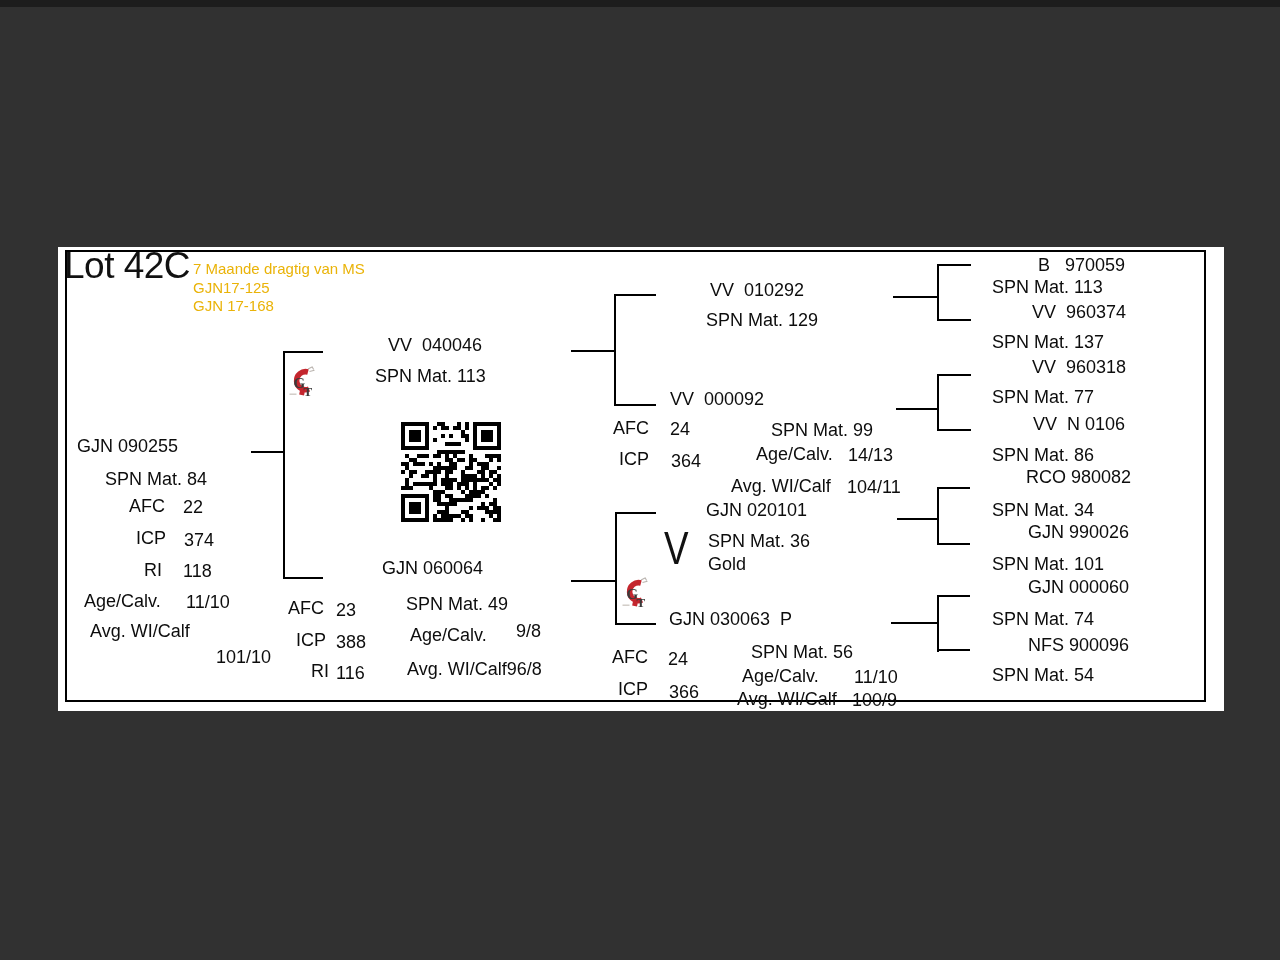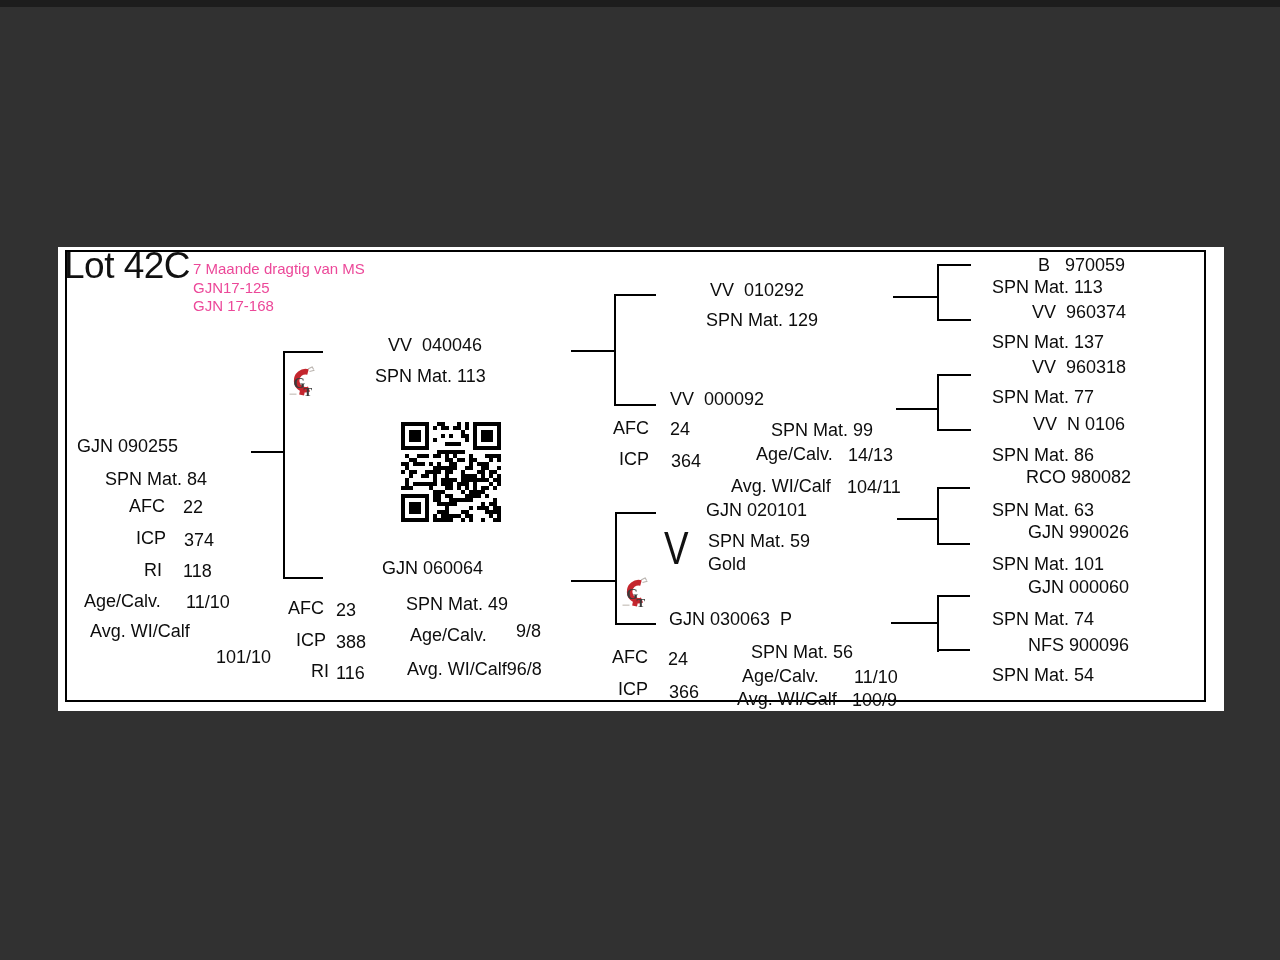--- a/index.html
+++ b/index.html
@@ -3,21 +3,21 @@
 <meta charset="utf-8">
 <style>
   html,body{margin:0;padding:0;background:#313131;width:1280px;height:960px;overflow:hidden;}
   .stage{position:absolute;left:0;top:0;width:1120px;height:960px;background:#313131;
          font-family:"Liberation Sans","DejaVu Sans",sans-serif;}
   .topstrip{position:absolute;left:0;top:0;width:1280px;height:7px;background:#1d1d1d;}
   .page{position:absolute;left:58px;top:247px;width:1166px;height:464px;background:#ffffff;}
   .frame{position:absolute;left:65px;top:250px;width:1141px;height:452px;border:2px solid #000;box-sizing:border-box;}
   .t{position:absolute;font-size:18px;line-height:1.1;color:#0d0d0d;white-space:pre;}
   .lot{font-size:37px;letter-spacing:-0.5px;color:#111;}
-  .sub{font-size:15px;color:#ec4899;}
+  .sub{font-size:15px;color:#eab308;}
   .bigv{font-size:46px;transform:scaleX(.8);transform-origin:0 0;color:#111;}
   .line{position:absolute;background:#000;}
   .qr{position:absolute;left:401px;top:422px;width:100px;height:100px;}
   .gtlogo{position:absolute;width:30px;height:34px;}
 </style>
 </head>
 <body>
 
 <div class="stage">
   <div class="topstrip"></div>
@@ -67,21 +67,21 @@
   <span class="t" style="left:619px;top:450px">ICP</span>
   <span class="t" style="left:671px;top:452px">364</span>
   <span class="t" style="left:771px;top:421px">SPN Mat. 99</span>
   <span class="t" style="left:756px;top:445px">Age/Calv.</span>
   <span class="t" style="left:848px;top:446px">14/13</span>
   <span class="t" style="left:731px;top:477px">Avg. WI/Calf</span>
   <span class="t" style="left:847px;top:478px">104/11</span>
 
   <span class="t bigv" style="left:664px;top:523px">V</span>
   <span class="t" style="left:706px;top:501px">GJN 020101</span>
-  <span class="t" style="left:708px;top:532px">SPN Mat. 59</span>
+  <span class="t" style="left:708px;top:532px">SPN Mat. 36</span>
   <span class="t" style="left:708px;top:555px">Gold</span>
 
   <span class="t" style="left:669px;top:610px">GJN 030063  P</span>
   <span class="t" style="left:612px;top:648px">AFC</span>
   <span class="t" style="left:668px;top:650px">24</span>
   <span class="t" style="left:618px;top:680px">ICP</span>
   <span class="t" style="left:669px;top:683px">366</span>
   <span class="t" style="left:751px;top:643px">SPN Mat. 56</span>
   <span class="t" style="left:742px;top:667px">Age/Calv.</span>
   <span class="t" style="left:854px;top:668px">11/10</span>
@@ -90,21 +90,21 @@
 
   <span class="t" style="left:1038px;top:256px">B   970059</span>
   <span class="t" style="left:992px;top:278px">SPN Mat. 113</span>
   <span class="t" style="left:1032px;top:303px">VV  960374</span>
   <span class="t" style="left:992px;top:333px">SPN Mat. 137</span>
   <span class="t" style="left:1032px;top:358px">VV  960318</span>
   <span class="t" style="left:992px;top:388px">SPN Mat. 77</span>
   <span class="t" style="left:1033px;top:415px">VV  N 0106</span>
   <span class="t" style="left:992px;top:446px">SPN Mat. 86</span>
   <span class="t" style="left:1026px;top:468px">RCO 980082</span>
-  <span class="t" style="left:992px;top:501px">SPN Mat. 63</span>
+  <span class="t" style="left:992px;top:501px">SPN Mat. 34</span>
   <span class="t" style="left:1028px;top:523px">GJN 990026</span>
   <span class="t" style="left:992px;top:555px">SPN Mat. 101</span>
   <span class="t" style="left:1028px;top:578px">GJN 000060</span>
   <span class="t" style="left:992px;top:610px">SPN Mat. 74</span>
   <span class="t" style="left:1028px;top:636px">NFS 900096</span>
   <span class="t" style="left:992px;top:666px">SPN Mat. 54</span>
 
   <div class="qr" id="qr"><svg width="100" height="100">
         <rect x="0" y="0" width="4" height="4" fill="#000"></rect>
         <rect x="4" y="0" width="4" height="4" fill="#000"></rect>

